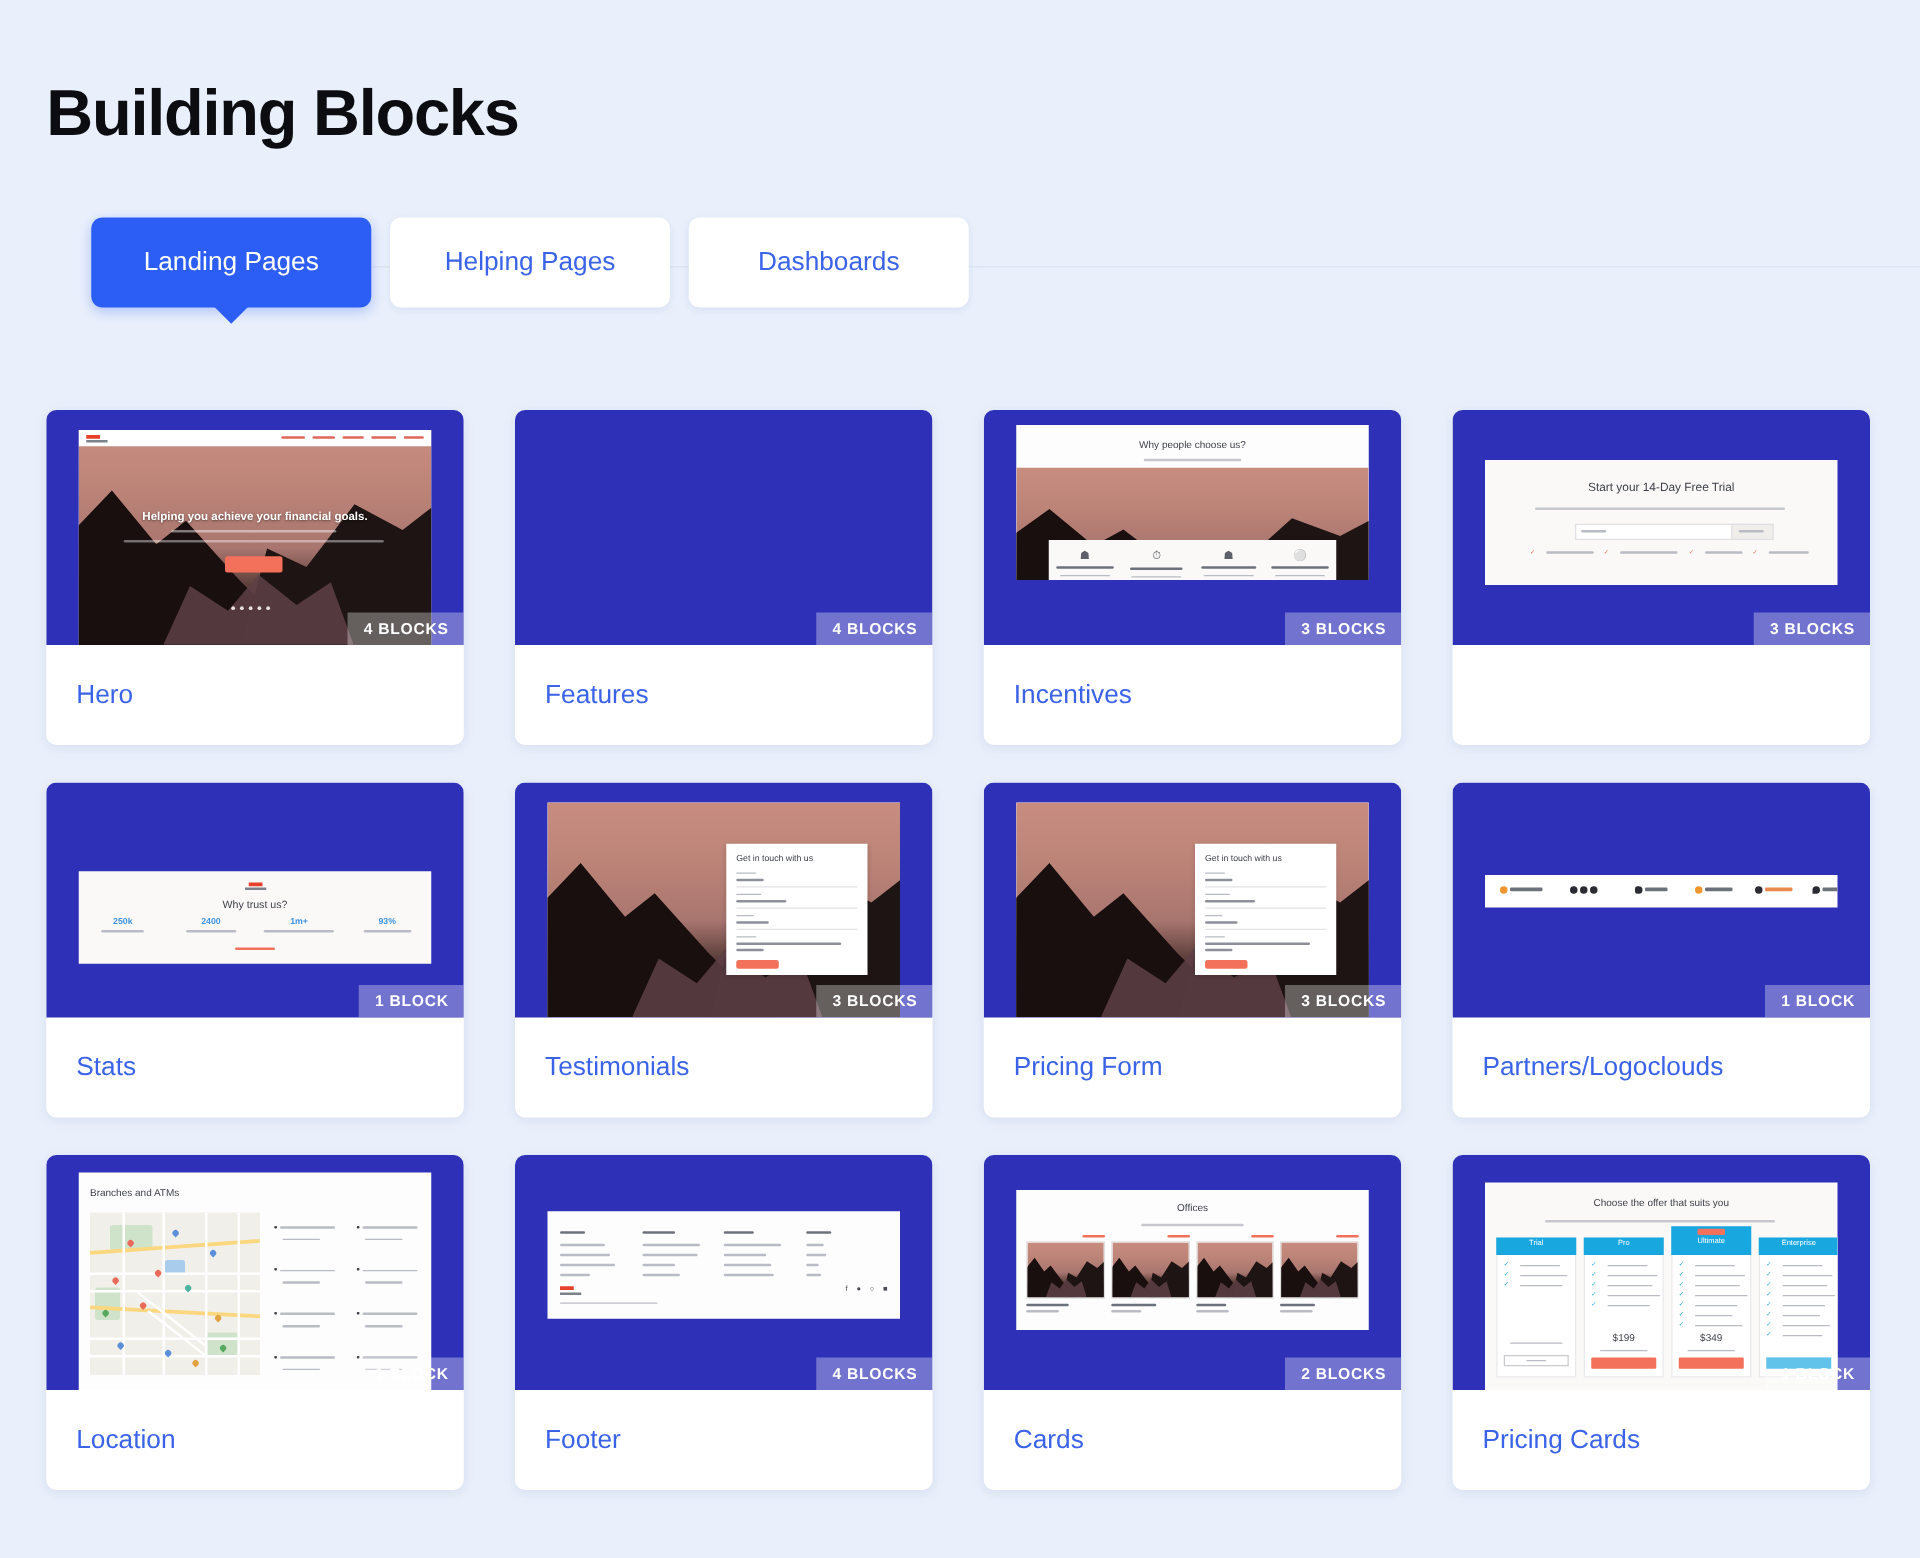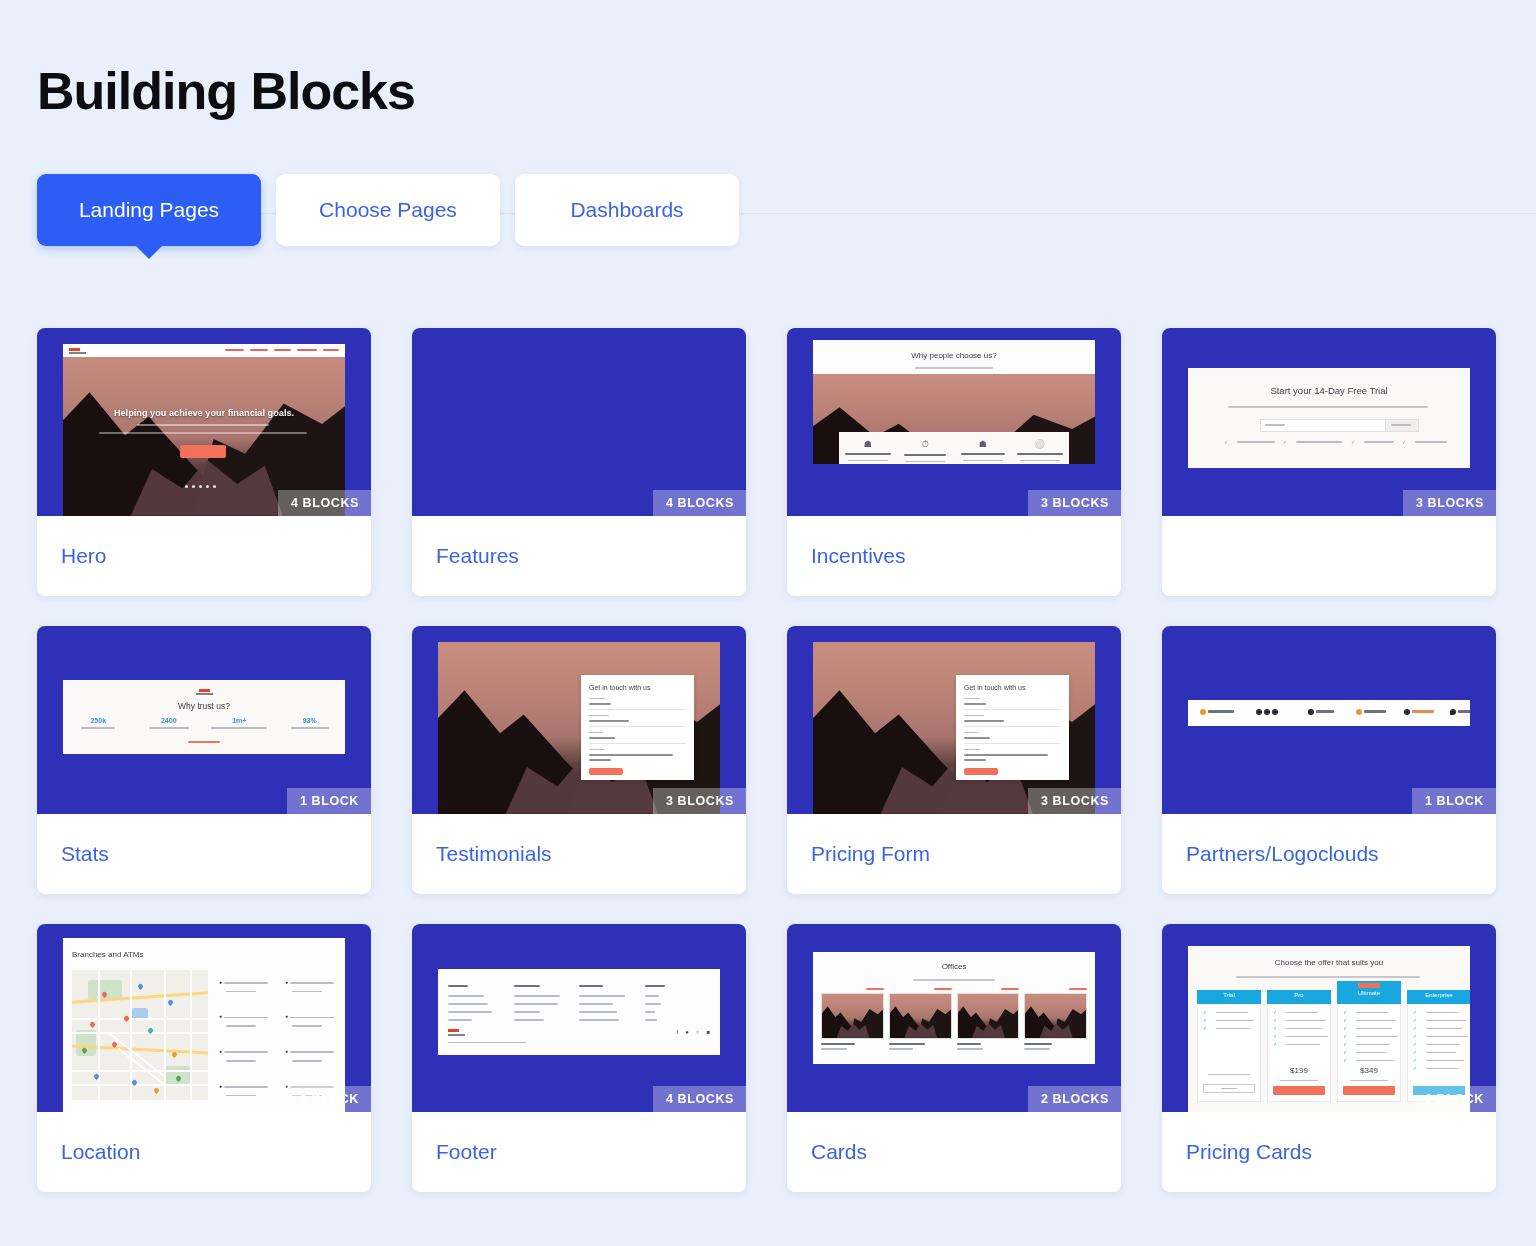--- a/index.html
+++ b/index.html
@@ -25,20 +25,21 @@
   }
 
   
   .tabbar {
     position: relative;
     margin-top: 52px;
     height: 76px;
     display: flex;
     align-items: flex-start;
     gap: 15px;
+    margin-left: 36px;
   }
   .tabbar::after {
     content: "";
     position: absolute;
     left: 0; right: -37px;
     top: 39px;
     height: 1px;
     background: #dbe4f3;
     z-index: 0;
   }
@@ -184,21 +185,21 @@
 
 <div class="page">
 
   <h1 class="page-title">Building Blocks</h1>
 
   <div class="tabbar">
     <div class="tab active">
       <span>Landing Pages</span>
     </div>
     <div class="tab">
-      <span>Choose Pages</span>
+      <span>Helping Pages</span>
     </div>
     <div class="tab">
       <span>Dashboards</span>
     </div>
   </div>
 
   <div class="grid">
 
     <div class="card">
       <div class="card-thumb">
@@ -310,21 +311,21 @@
             <span class="chk">✓</span>
               <span class="tline" style="position:relative;width:32px;height:2px;"></span>
           </div>
         </div>
         <div class="badge">3 BLOCKS</div>
       </div>
     </div>
 
     <div class="card">
       <div class="card-thumb">
-        <div class="thumb-inner" style="left:26px;top:54px;right:26px;height:74px;background:#faf9f7;">
+        <div class="thumb-inner" style="left:26px;top:71px;right:26px;height:74px;background:#faf9f7;">
           <div class="logo-mark" style="left:50%;margin-left:-5px;top:9px;"></div>
           <div class="logo-sub" style="left:50%;margin-left:-8px;top:13px;"></div>
           <div style="position:absolute;left:0;right:0;top:21px;text-align:center;color:#3e4149;font-size:8.5px;">Why trust us?</div>
           <div style="position:absolute;left:0;right:0;top:37px;display:flex;">
             <div style="flex:1;text-align:center;">
               <div style="color:#3c92e0;font-size:7px;font-weight:bold;">250k</div>
               <div class="tline" style="position:relative;margin:3px auto 0;width:34px;height:1.8px;"></div>
             </div>
             <div style="flex:1;text-align:center;">
               <div style="color:#3c92e0;font-size:7px;font-weight:bold;">2400</div>

